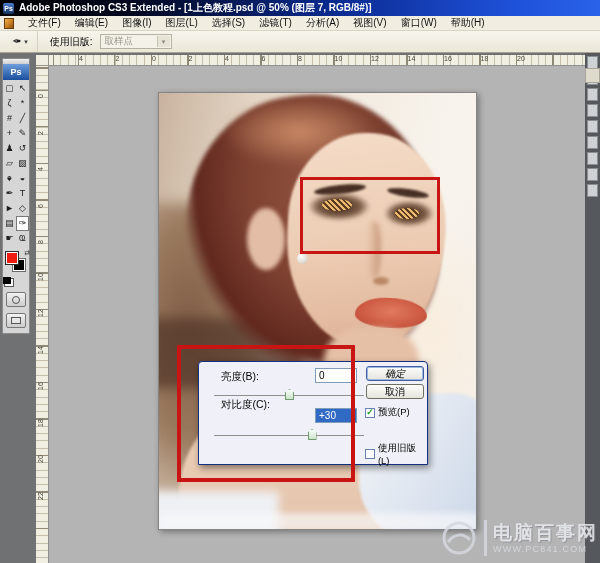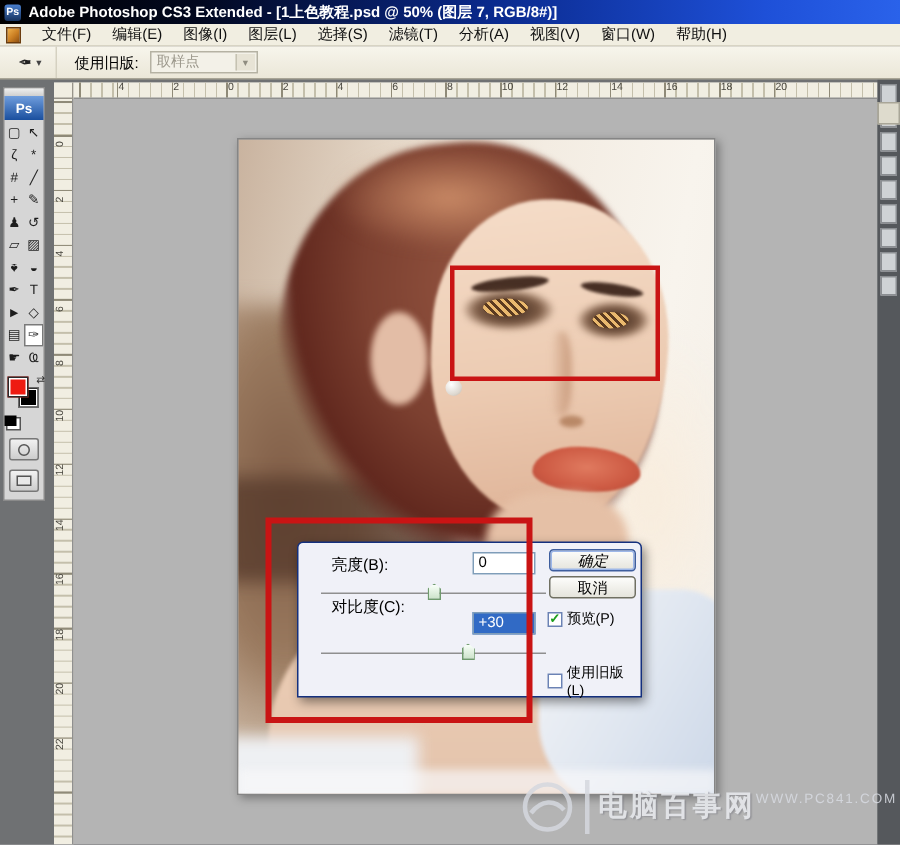--- a/index.html
+++ b/index.html
@@ -177,21 +177,21 @@
 
   
   .dock { position:absolute; left:585px; top:53px; width:15px; height:510px; background:#55585c; z-index:5; }
   .dock-icon { width:11px; height:13px; margin:3px auto 2px auto; background:#cfd2d5;
     border:1px solid #8b8e92; font-size:7px; color:#44474b; display:flex; align-items:center; justify-content:center; }
 
   
   .watermark { position:absolute; right:2px; bottom:6px; z-index:20; display:flex; align-items:center;
     gap:6px; opacity:.85; }
   .wm-divider { width:3px; height:36px; background:#d5d8df; }
-  .wm-text { display:flex; flex-direction:row; line-height:1.15; }
+  .wm-text { display:flex; flex-direction:column; line-height:1.15; }
   .wm-name { font-size:19px; font-weight:bold; letter-spacing:2px; color:#e9ebef;
     text-shadow:1px 1px 1px rgba(110,110,120,.55); white-space:nowrap; }
   .wm-url { font-size:9px; color:#d8dbe2; letter-spacing:1.2px; white-space:nowrap; }
 </style>
 </head>
 <body>
 
 <div class="stage">
 
   <div class="titlebar">

